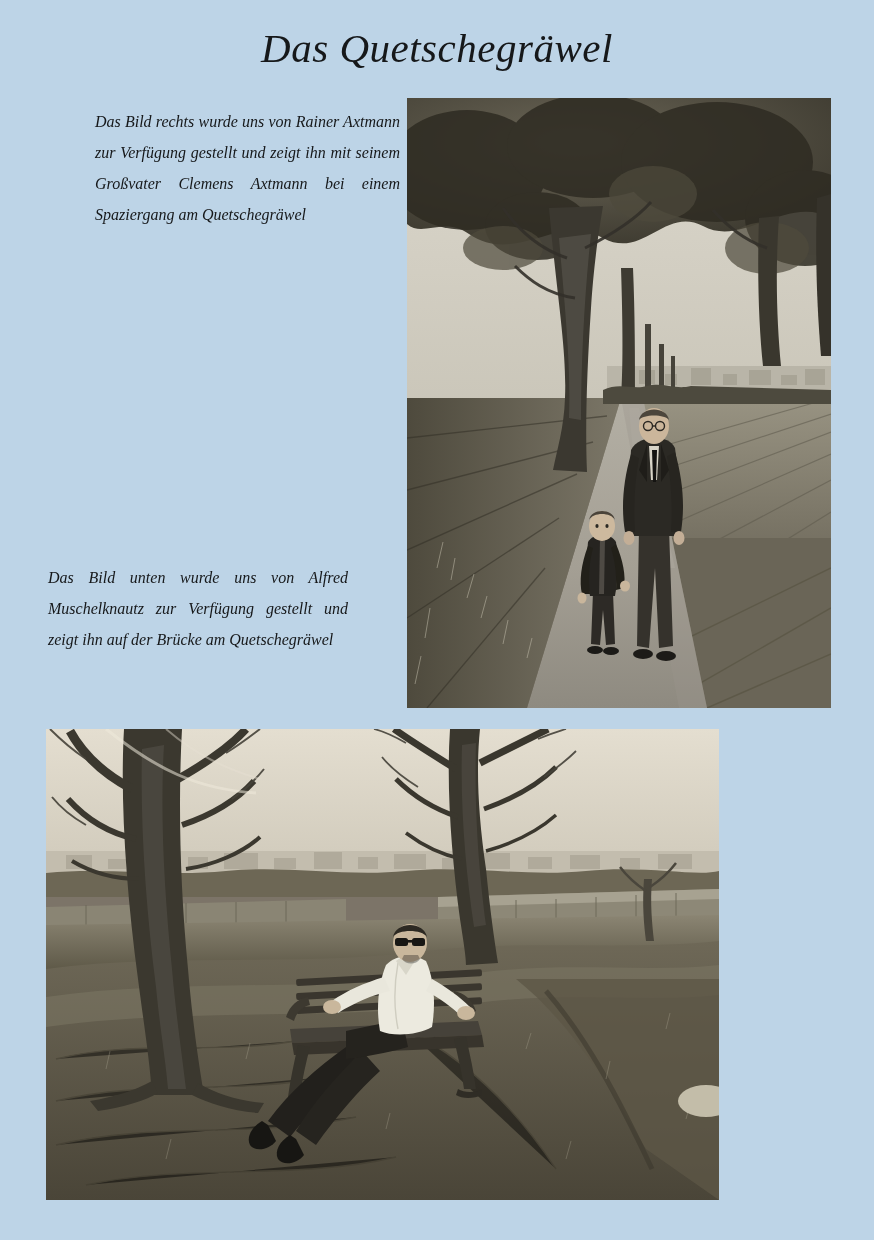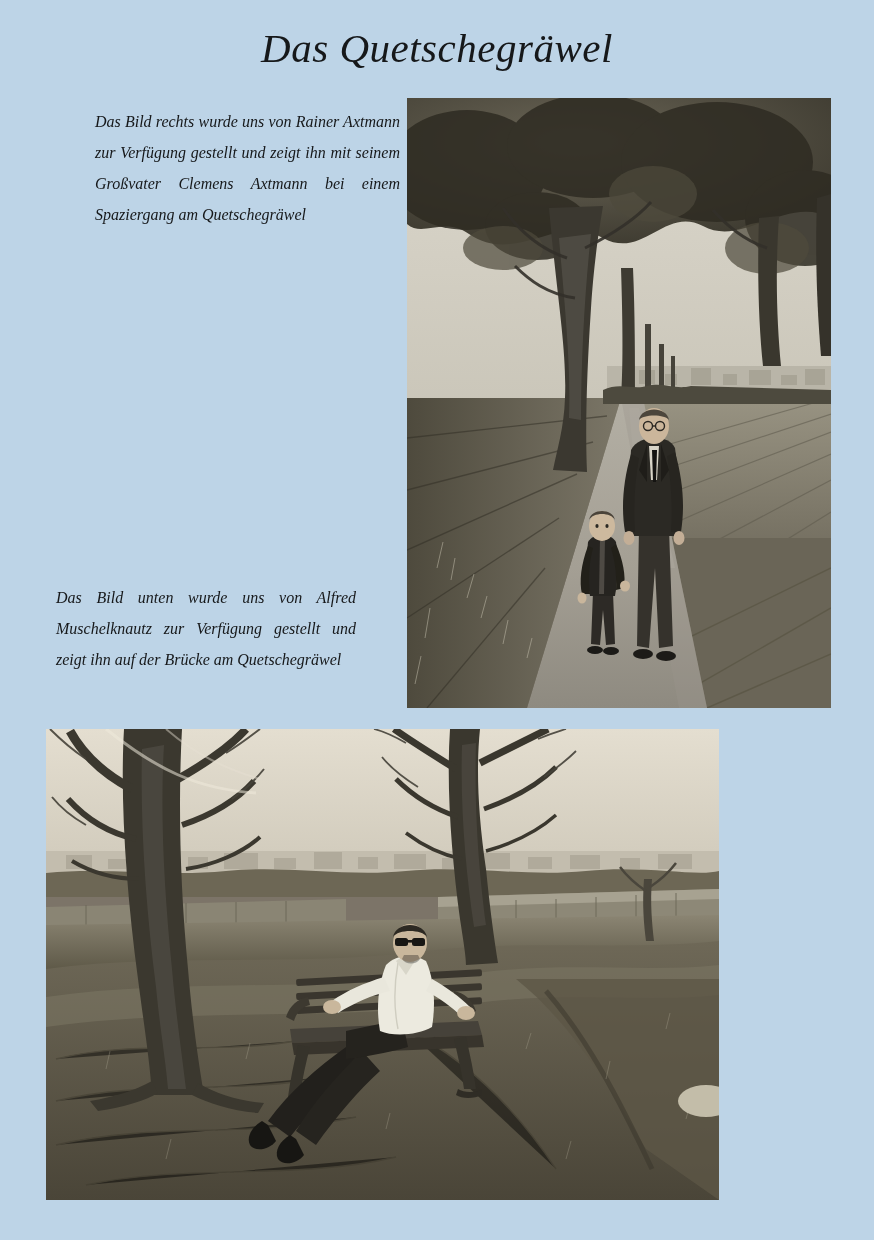--- a/index.html
+++ b/index.html
@@ -47,23 +47,22 @@
     text-align: justify;
     text-justify: inter-word;
   }
   .caption-top {
     left: 95px;
     top: 106px;
     width: 305px;
   }
   .caption-bottom {
     left: 48px;
-    top: 582px;
+    top: 562px;
     width: 300px;
-    margin-left: 8px;
   }
 
   
   .photo {
     position: absolute;
     overflow: hidden;
     background: #7c7468;
   }
   .photo-top {
     left: 407px;

